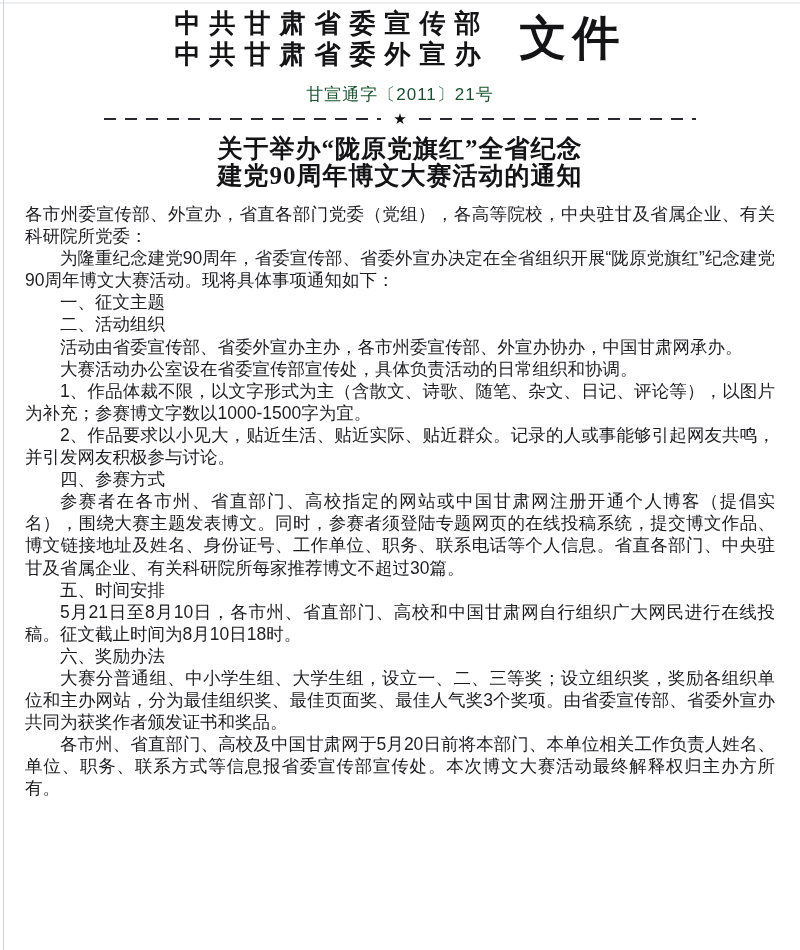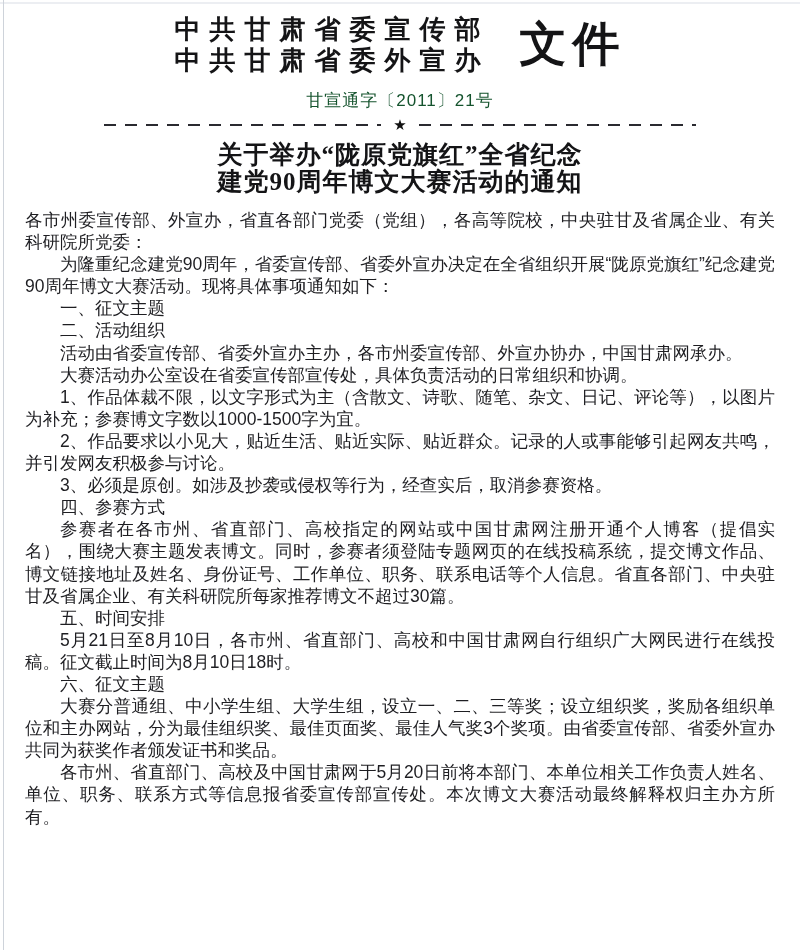--- a/index.html
+++ b/index.html
@@ -25,21 +25,21 @@
   .edge-left {
     position: absolute; top: 0; bottom: 0; left: 3px;
     width: 1px; background: #ced3da;
   }
 
   
   .letterhead {
     display: flex;
     justify-content: center;
     align-items: center;
-    padding-top: 13px;
+    padding-top: 7px;
   }
   .org-block {
     font-family: "Liberation Serif", serif;
     font-weight: 700;
     font-size: 26px;
     line-height: 31px;
     letter-spacing: 9px;
     text-align: center;
     white-space: nowrap;
     color: #141416;
@@ -137,23 +137,22 @@
   <main class="body-text">
     <p class="salutation">各市州委宣传部、外宣办，省直各部门党委（党组），各高等院校，中央驻甘及省属企业、有关科研院所党委：</p>
     <div id="sections">
         <p>为隆重纪念建党90周年，省委宣传部、省委外宣办决定在全省组织开展“陇原党旗红”纪念建党90周年博文大赛活动。现将具体事项通知如下：</p>
         <p>一、征文主题</p>
         <p>二、活动组织</p>
         <p>活动由省委宣传部、省委外宣办主办，各市州委宣传部、外宣办协办，中国甘肃网承办。</p>
         <p>大赛活动办公室设在省委宣传部宣传处，具体负责活动的日常组织和协调。</p>
         <p>1、作品体裁不限，以文字形式为主（含散文、诗歌、随笔、杂文、日记、评论等），以图片为补充；参赛博文字数以1000-1500字为宜。</p>
         <p>2、作品要求以小见大，贴近生活、贴近实际、贴近群众。记录的人或事能够引起网友共鸣，并引发网友积极参与讨论。</p>
-        <p>3、必须是原创。如涉及抄袭或侵权等行为，经查实后，取消参赛资格。</p>
         <p>四、参赛方式</p>
         <p>参赛者在各市州、省直部门、高校指定的网站或中国甘肃网注册开通个人博客（提倡实名），围绕大赛主题发表博文。同时，参赛者须登陆专题网页的在线投稿系统，提交博文作品、博文链接地址及姓名、身份证号、工作单位、职务、联系电话等个人信息。省直各部门、中央驻甘及省属企业、有关科研院所每家推荐博文不超过30篇。</p>
         <p>五、时间安排</p>
         <p>5月21日至8月10日，各市州、省直部门、高校和中国甘肃网自行组织广大网民进行在线投稿。征文截止时间为8月10日18时。</p>
-        <p>六、征文主题</p>
+        <p>六、奖励办法</p>
         <p>大赛分普通组、中小学生组、大学生组，设立一、二、三等奖；设立组织奖，奖励各组织单位和主办网站，分为最佳组织奖、最佳页面奖、最佳人气奖3个奖项。由省委宣传部、省委外宣办共同为获奖作者颁发证书和奖品。</p>
         <p>各市州、省直部门、高校及中国甘肃网于5月20日前将本部门、本单位相关工作负责人姓名、单位、职务、联系方式等信息报省委宣传部宣传处。本次博文大赛活动最终解释权归主办方所有。</p>
       </div>
   </main>
 </div>
 
 </body></html>

